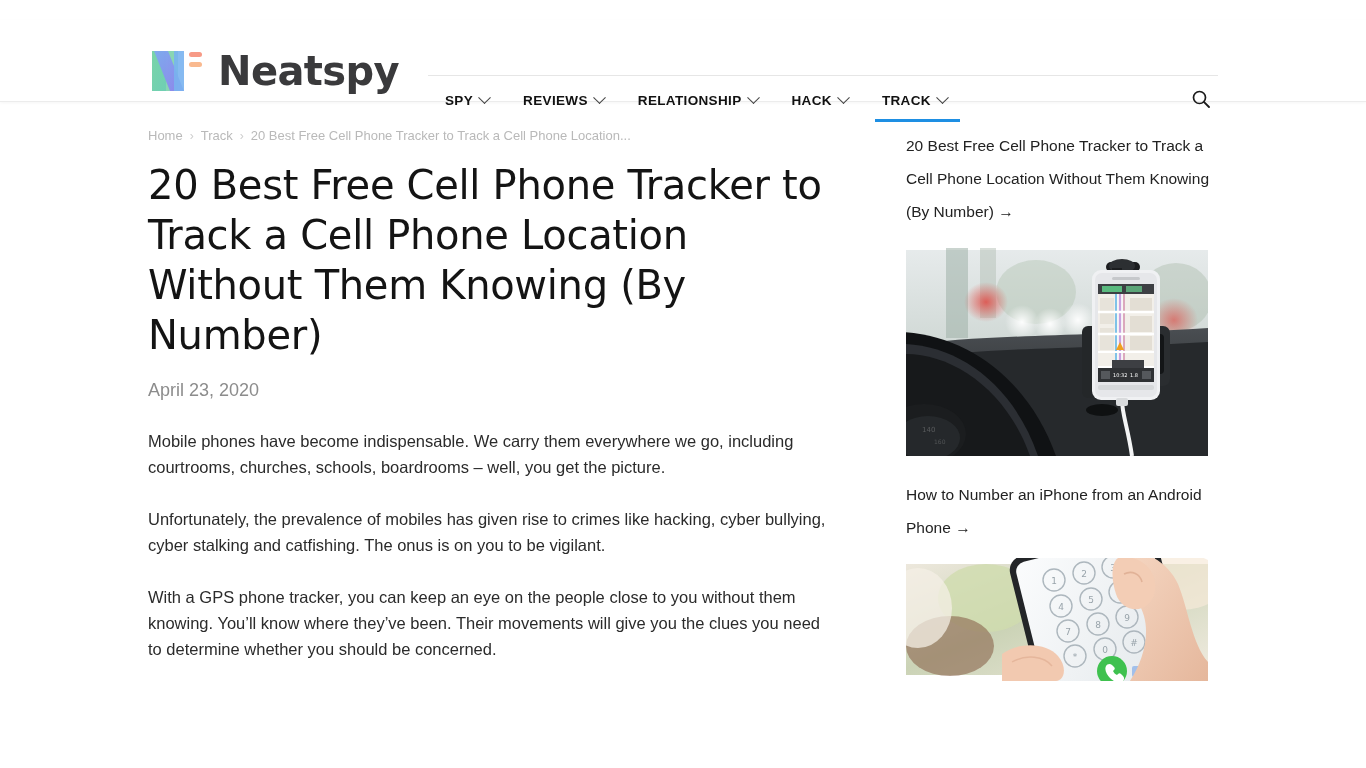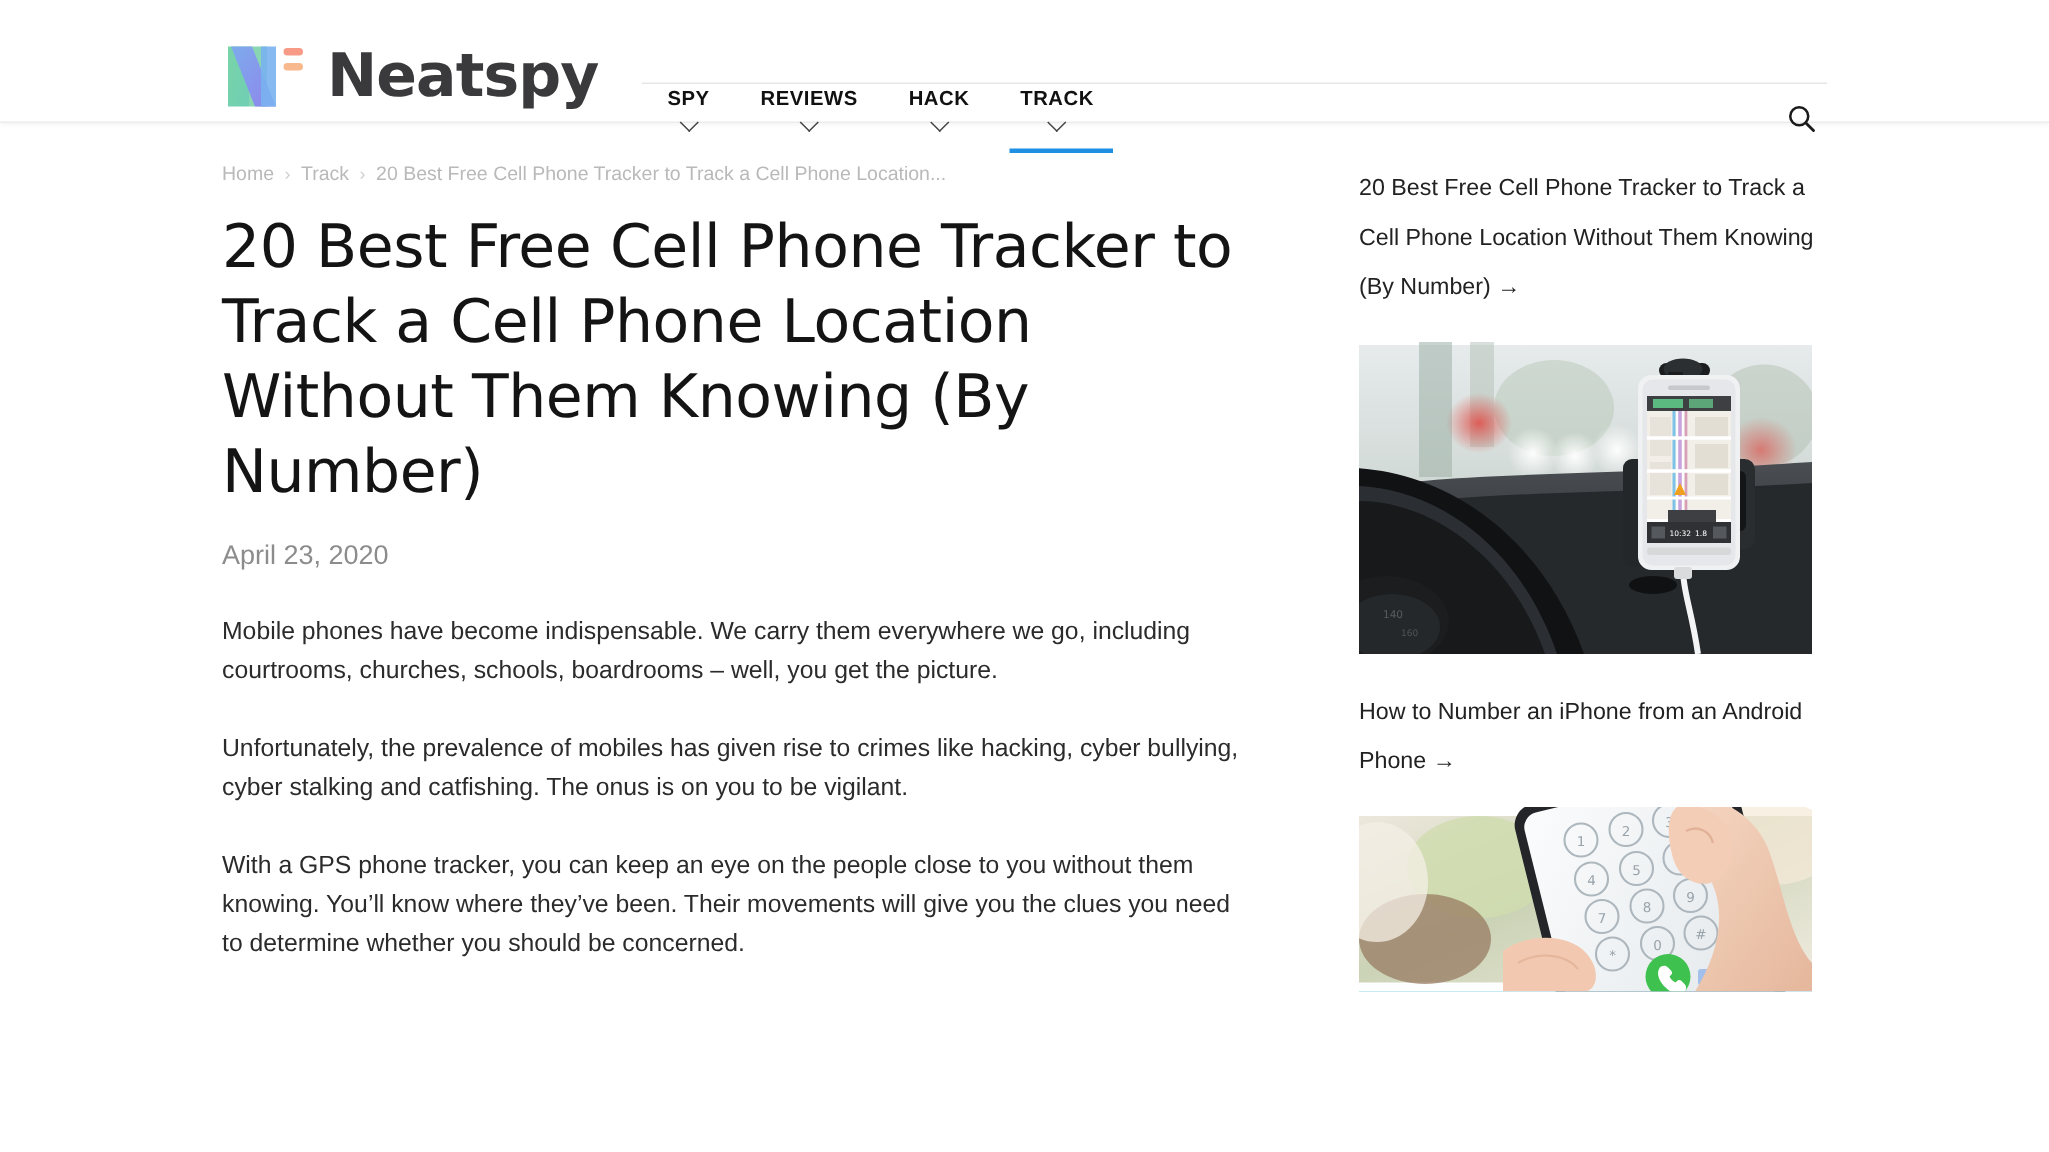--- a/index.html
+++ b/index.html
@@ -13,20 +13,21 @@
     -webkit-font-smoothing: antialiased;
   }
 
   
   .site-header {
     position: relative;
     height: 82px;
     background: #ffffff;
     border-bottom: 1px solid #ececec;
     box-shadow: 0 1px 3px rgba(0,0,0,0.045);
+    margin-top: 20px;
   }
   .header-inner {
     width: 1366px; height: 102px;
     position: relative;
   }
 
   
   .logo-wrap {
     position: absolute;
     left: 148px; top: 22px;
@@ -64,21 +65,20 @@
     position: relative;
     display: flex; align-items: center; gap: 7px;
     height: 44px;
     padding: 0 17px;
     font-size: 13.5px;
     font-weight: 700;
     color: #111111;
     letter-spacing: 0.35px;
     cursor: pointer;
     white-space: nowrap;
-    flex-direction: column;
   }
   .nav-item .chev {
     display: inline-block;
     width: 9px; height: 9px;
     border-right: 1.6px solid #444;
     border-bottom: 1.6px solid #444;
     transform: rotate(45deg) translate(-2px,-2px);
   }
   .nav-item.active::after {
     content: "";
@@ -218,20 +218,24 @@
 
     <div class="nav-rule"></div>
 
     <nav class="main-nav">
       <div class="nav-item">
         <span>SPY</span>
         <span class="chev"></span>
       </div>
       <div class="nav-item">
         <span>REVIEWS</span>
+        <span class="chev"></span>
+      </div>
+      <div class="nav-item">
+        <span>RELATIONSHIP</span>
         <span class="chev"></span>
       </div>
       <div class="nav-item">
         <span>HACK</span>
         <span class="chev"></span>
       </div>
       <div class="nav-item active">
         <span>TRACK</span>
         <span class="chev"></span>
       </div>

